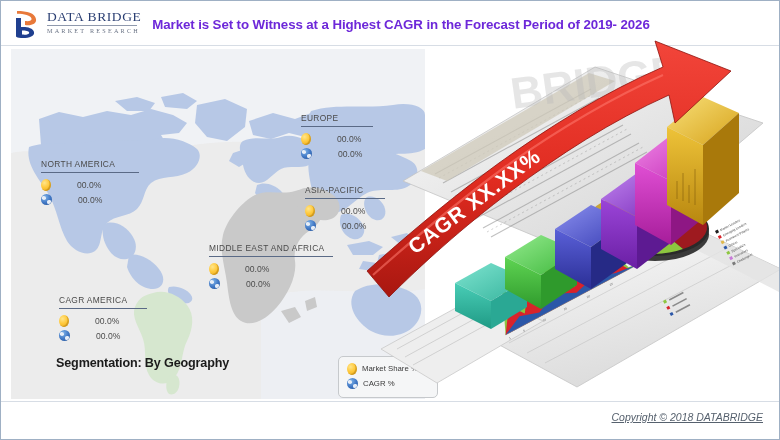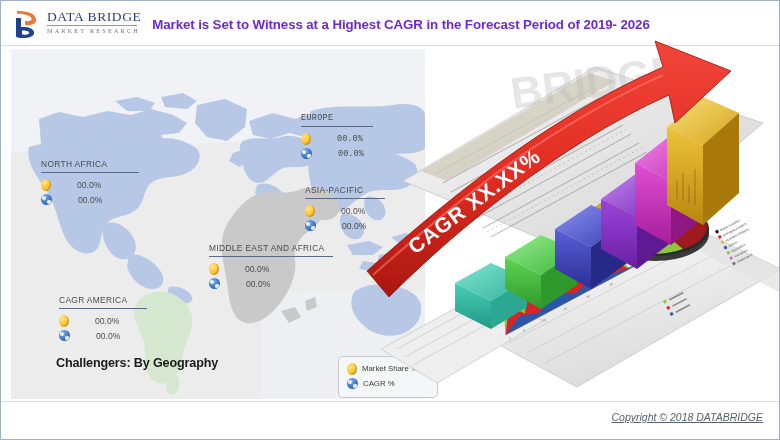--- a/index.html
+++ b/index.html
@@ -297,33 +297,33 @@
 
       <g>
         <path fill="#c9c9c9" d="M244,146 C256,140 272,146 284,142 C296,138 308,144 312,154 C316,164 308,176 298,182 C288,188 282,200 284,212 C286,226 278,244 266,258 C254,272 240,278 230,272 C220,266 218,250 216,234 C214,218 208,202 212,186 C216,170 232,152 244,146 Z"></path>
         <path fill="#c9c9c9" d="M286,142 C296,136 312,138 322,146 C332,154 330,166 320,170 C310,174 296,168 288,160 C282,152 280,146 286,142 Z"></path>
         <path fill="#c9c9c9" d="M270,262 L284,258 L290,268 L278,274 Z"></path>
         <path fill="#c9c9c9" d="M294,252 L304,248 L306,258 L296,262 Z"></path>
       </g>
     </svg>
 
     <div class="region-block" style="left:30px; top:110px; width:98px;">
-      <div class="region-name">NORTH AFRICA</div>
+      <div class="region-name">NORTH AMERICA</div>
       <div class="region-rule"></div>
       <div class="region-row">
         <span class="coin-icon"></span>
         <span class="region-val">00.0%</span>
       </div>
       <div class="region-row">
         <span class="globe-icon"></span>
         <span class="region-val">00.0%</span>
       </div>
     </div>
 
-    <div class="region-block" style="left:290px; top:64px; width:72px;font-family:Liberation Mono, monospace;">
+    <div class="region-block" style="left:290px; top:64px; width:72px;">
       <div class="region-name">EUROPE</div>
       <div class="region-rule"></div>
       <div class="region-row">
         <span class="coin-icon"></span>
         <span class="region-val">00.0%</span>
       </div>
       <div class="region-row">
         <span class="globe-icon"></span>
         <span class="region-val">00.0%</span>
       </div>
@@ -362,21 +362,21 @@
         <span class="coin-icon"></span>
         <span class="region-val">00.0%</span>
       </div>
       <div class="region-row">
         <span class="globe-icon"></span>
         <span class="region-val">00.0%</span>
       </div>
     </div>
   </div>
 
-  <div id="segmentation">Challengers: By Geography</div>
+  <div id="segmentation">Segmentation: By Geography</div>
 
   <div id="legend">
     <div class="legend-row">
       <span class="coin-icon"></span>
       <span class="legend-label">Market Share  %</span>
     </div>
     <div class="legend-row">
       <span class="globe-icon"></span>
       <span class="legend-label">CAGR %</span>
     </div>

